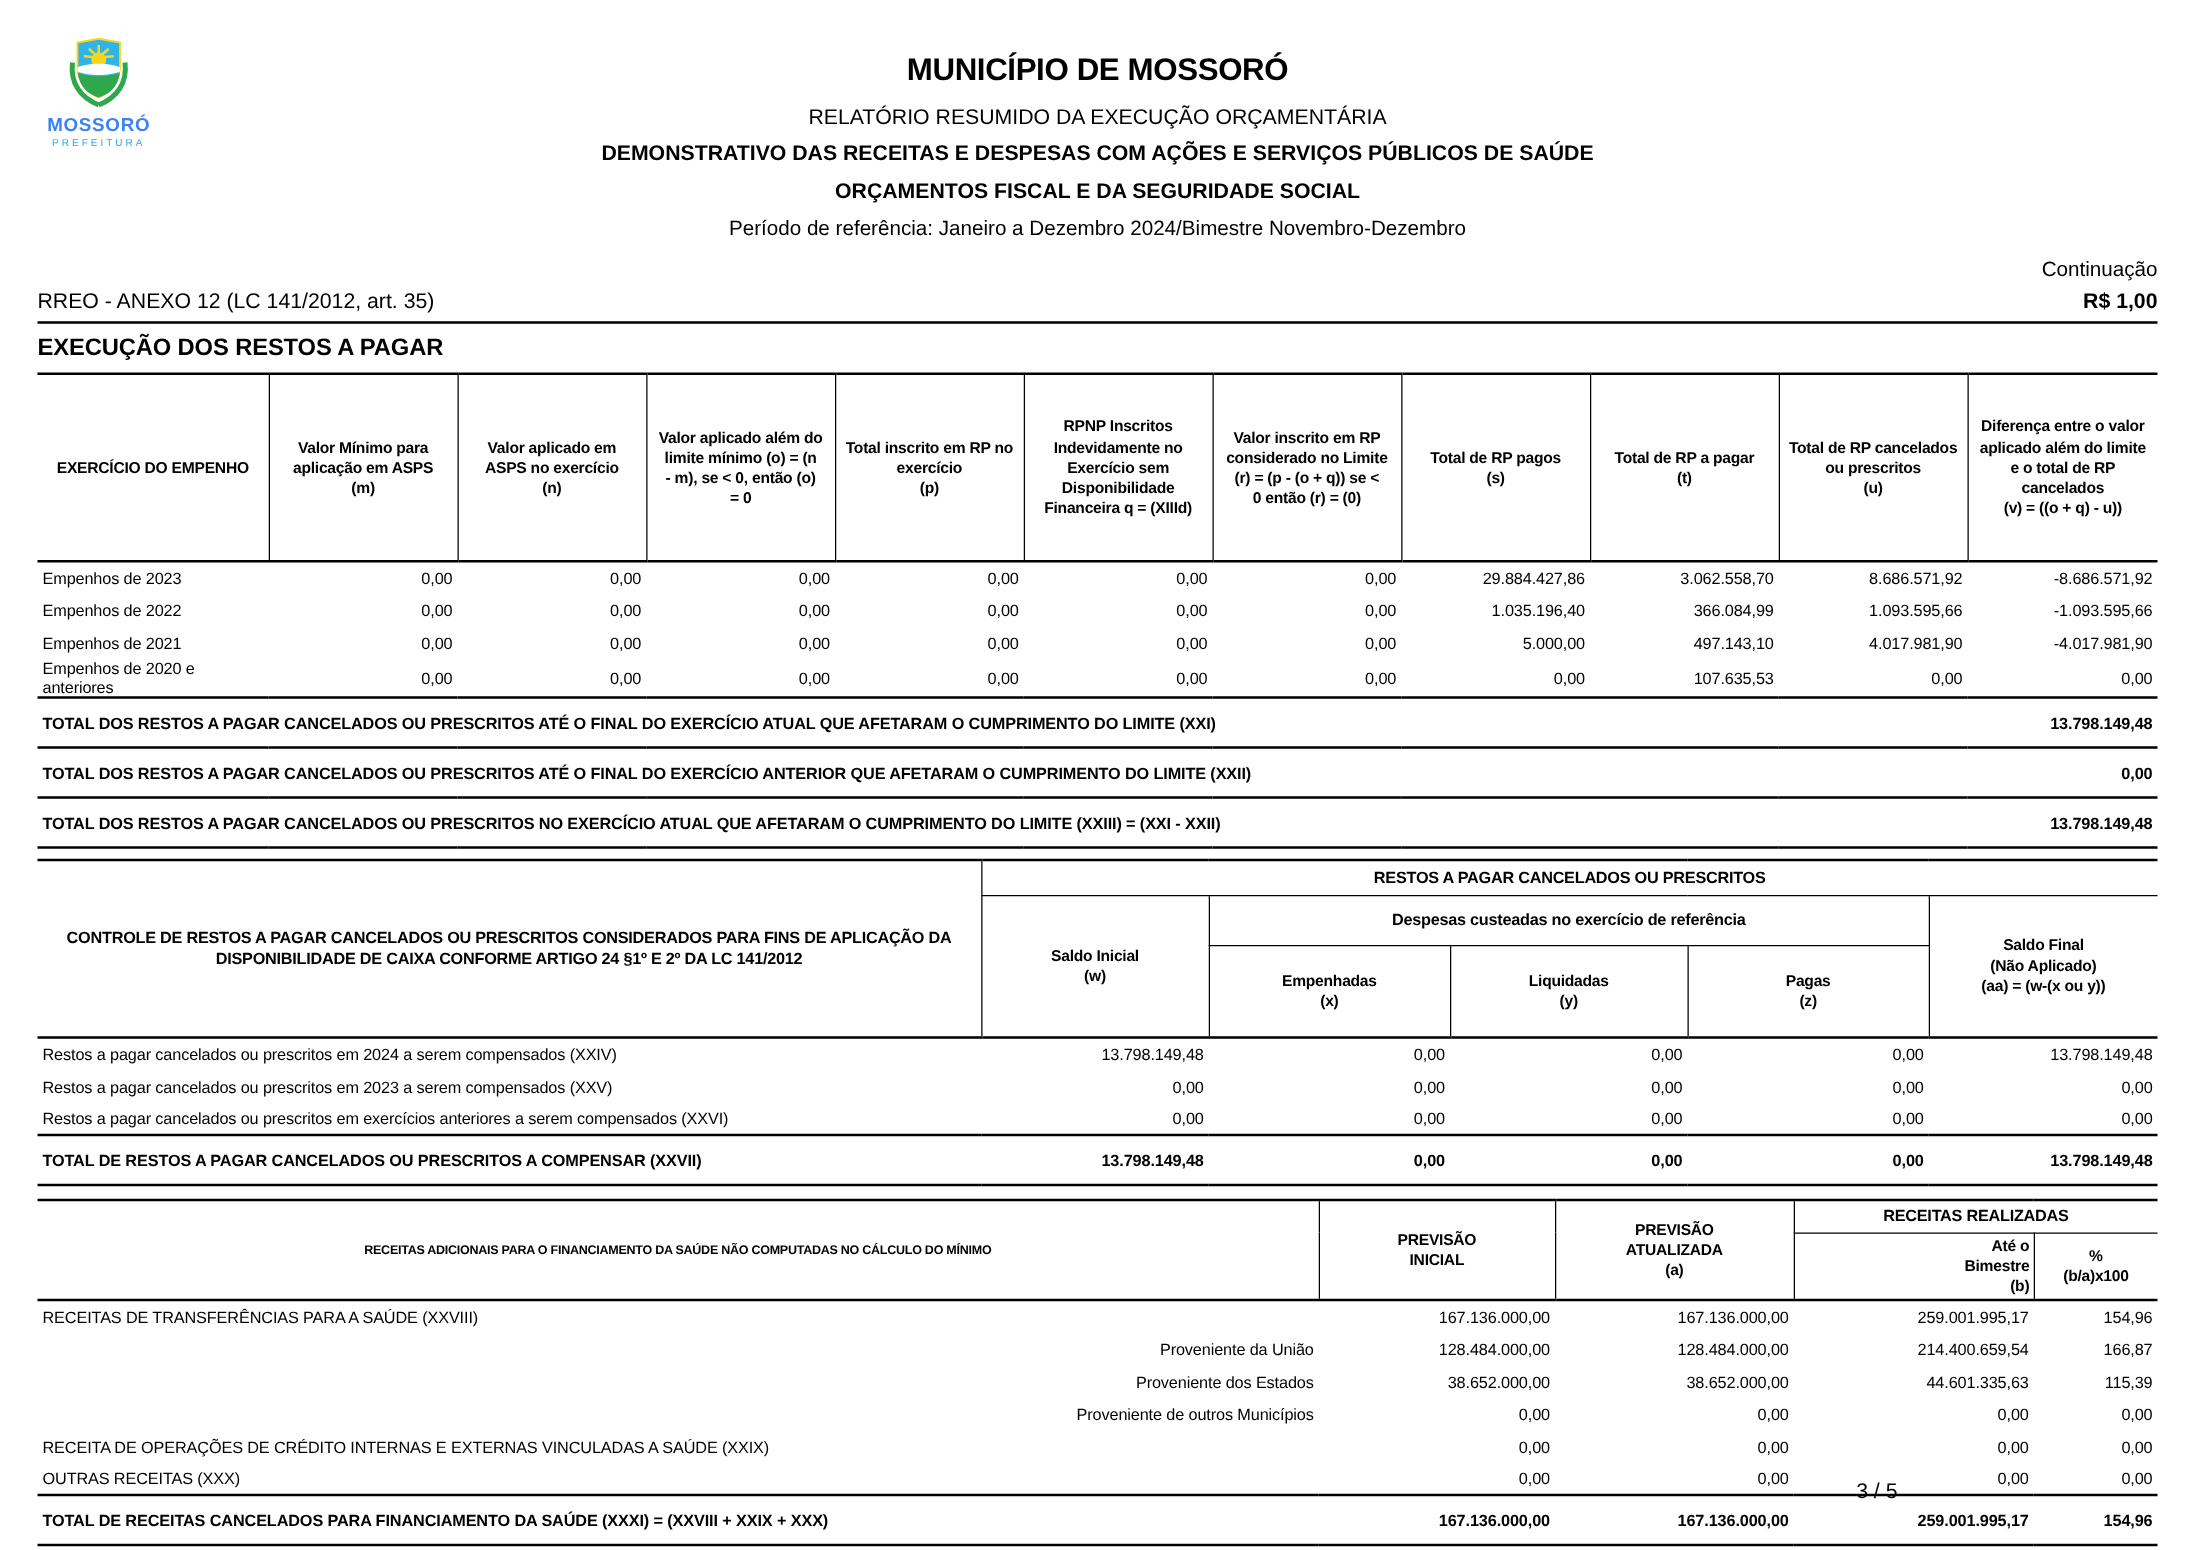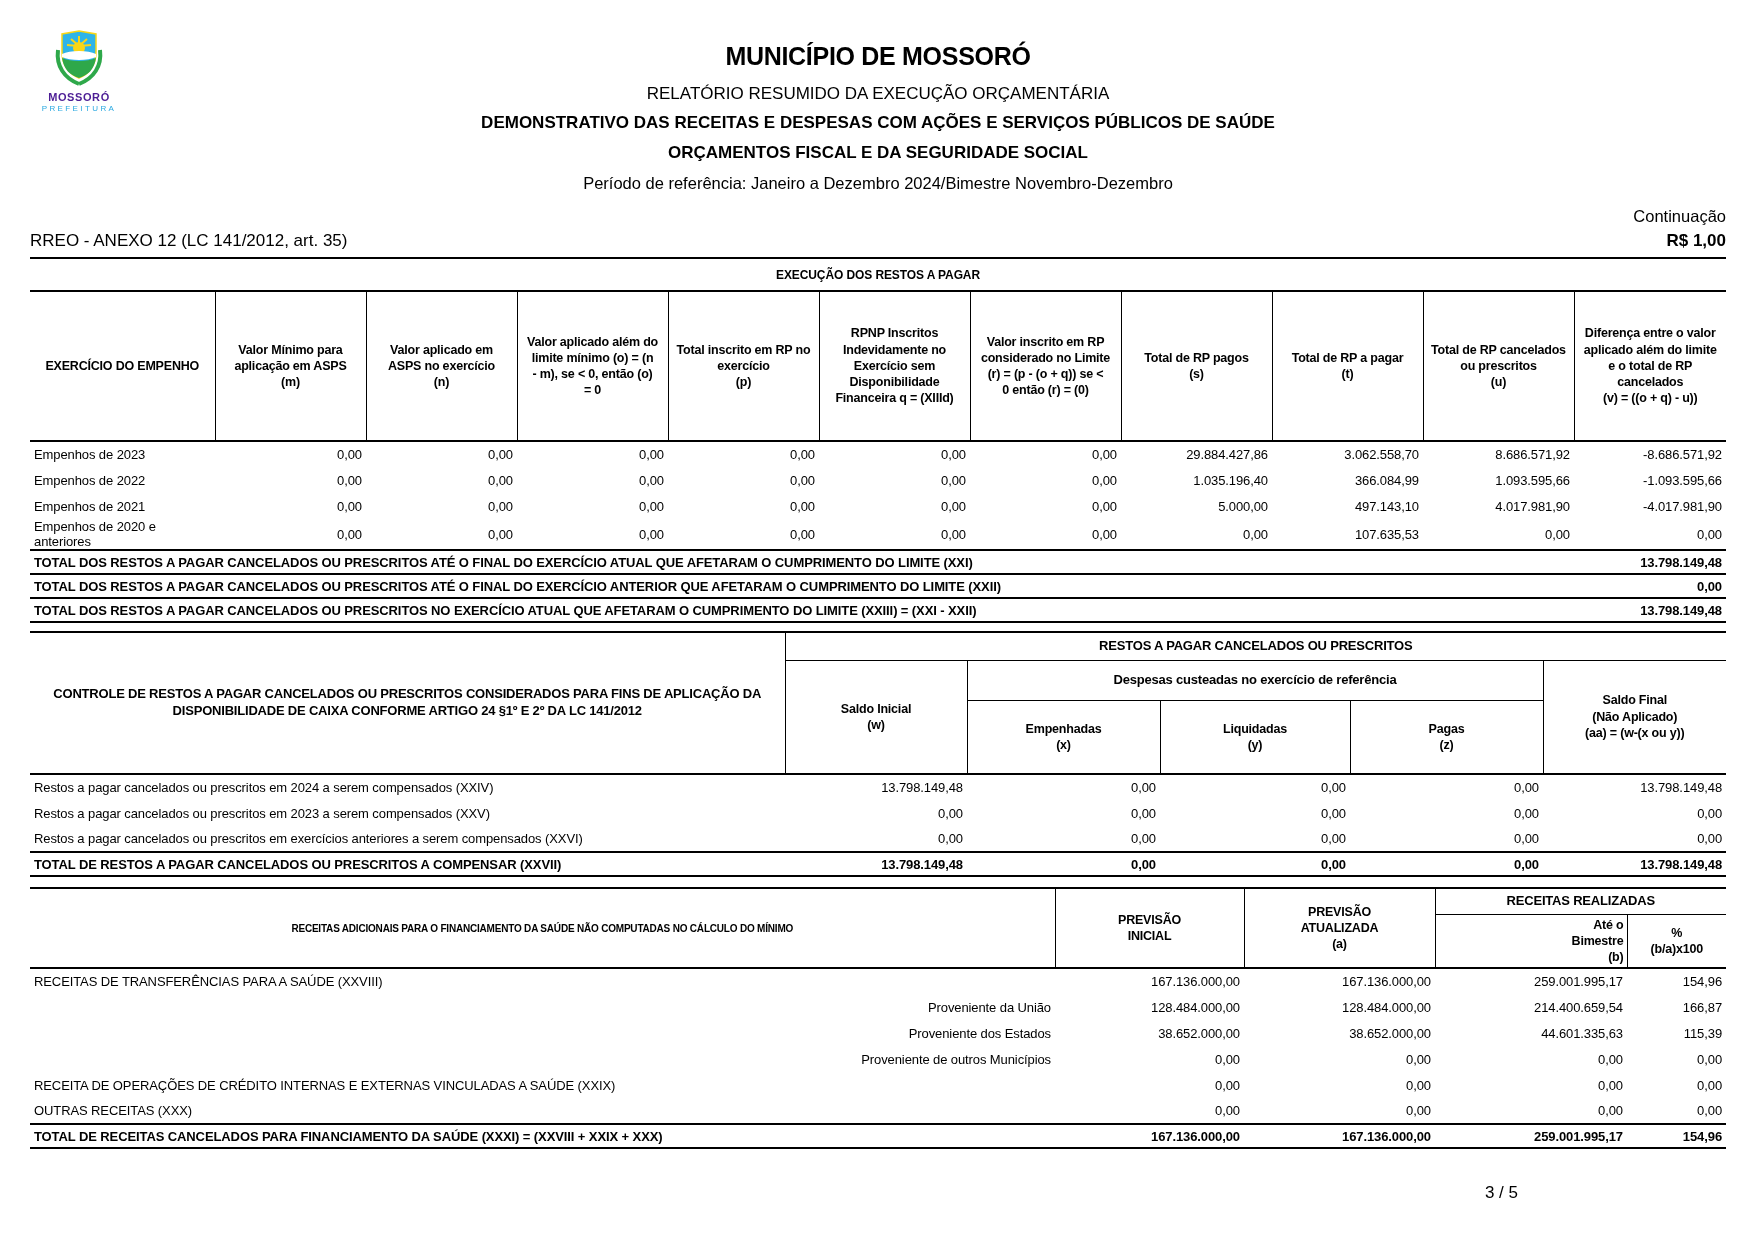--- a/index.html
+++ b/index.html
@@ -3,44 +3,44 @@
 <meta charset="utf-8">
 <style>
   * { box-sizing: border-box; }
   html,body { margin:0; padding:0; background:#fff; }
   body { width:1755px; height:1240px; font-family:"Liberation Sans","DejaVu Sans",sans-serif; color:#000; }
   .page { position:relative; width:1755px; height:1240px; background:#fff; overflow:hidden; }
   .content { position:absolute; left:30px; top:0; width:1696px; }
 
   
   .logo { position:absolute; left:36px; top:30px; width:86px; text-align:center; }
-  .logo-title { font-size:11px; font-weight:bold; color:#4c1d95; letter-spacing:.6px; margin-top:1px; }
+  .logo-title { font-size:15px; font-weight:bold; color:#3b82f6; letter-spacing:.6px; margin-top:1px; }
   .logo-sub { font-size:8px; color:#2aa9e1; letter-spacing:2.4px; margin-top:1px; }
 
   
   .titles { padding-top:42px; text-align:center; }
   .t-muni { font-size:25px; font-weight:bold; letter-spacing:-.3px; margin-bottom:13px; }
   .t-l1 { font-size:17px; margin-bottom:9px; }
   .t-l2 { font-size:17px; font-weight:bold; margin-bottom:10px; }
   .t-l3 { font-size:17px; font-weight:bold; margin-bottom:11px; }
   .t-period { font-size:16.5px; }
   .continuation { text-align:right; font-size:16.5px; margin-top:14px; }
   .annex-row { display:flex; justify-content:space-between; align-items:flex-end; margin-top:5px; padding-bottom:6px; border-bottom:2px solid #000; font-size:17px; }
   .annex-row .cur { font-weight:bold; }
-  .sec-title { text-align:center; font-weight:bold; font-size:12px; margin-top:9px; letter-spacing:-.1px; }
+  .sec-title { font-weight:bold; font-size:19px; margin-top:9px; letter-spacing:-.1px; }
 
   
   table { border-collapse:collapse; table-layout:fixed; width:1696px; }
   th { font-weight:bold; font-size:12.5px; text-align:center; vertical-align:middle; padding:2px 3px; line-height:1.3; letter-spacing:-.2px; }
   td { font-size:13px; vertical-align:middle; padding:0 4px; letter-spacing:-.1px; }
   .pre { white-space:pre-line; }
   .num { text-align:right; }
   .dash { text-align:center; letter-spacing:0; }
   tr.data { height:26px; }
-  tr.totalrow { height:24px; }
+  tr.totalrow { height:40px; }
   tr.totalrow td { font-weight:bold; border-bottom:2px solid #000; }
   td.ind { padding-left:24px;text-align:right; }
 
   
   .t1 { margin-top:8px; }
   .t1 thead tr { height:150px; }
   .t1 thead th { border-top:2px solid #000; border-bottom:2px solid #000; }
   .t1 thead th + th { border-left:1.5px solid #000; }
   .t1 tr.totalrow.first td { border-top:2px solid #000; }
 

